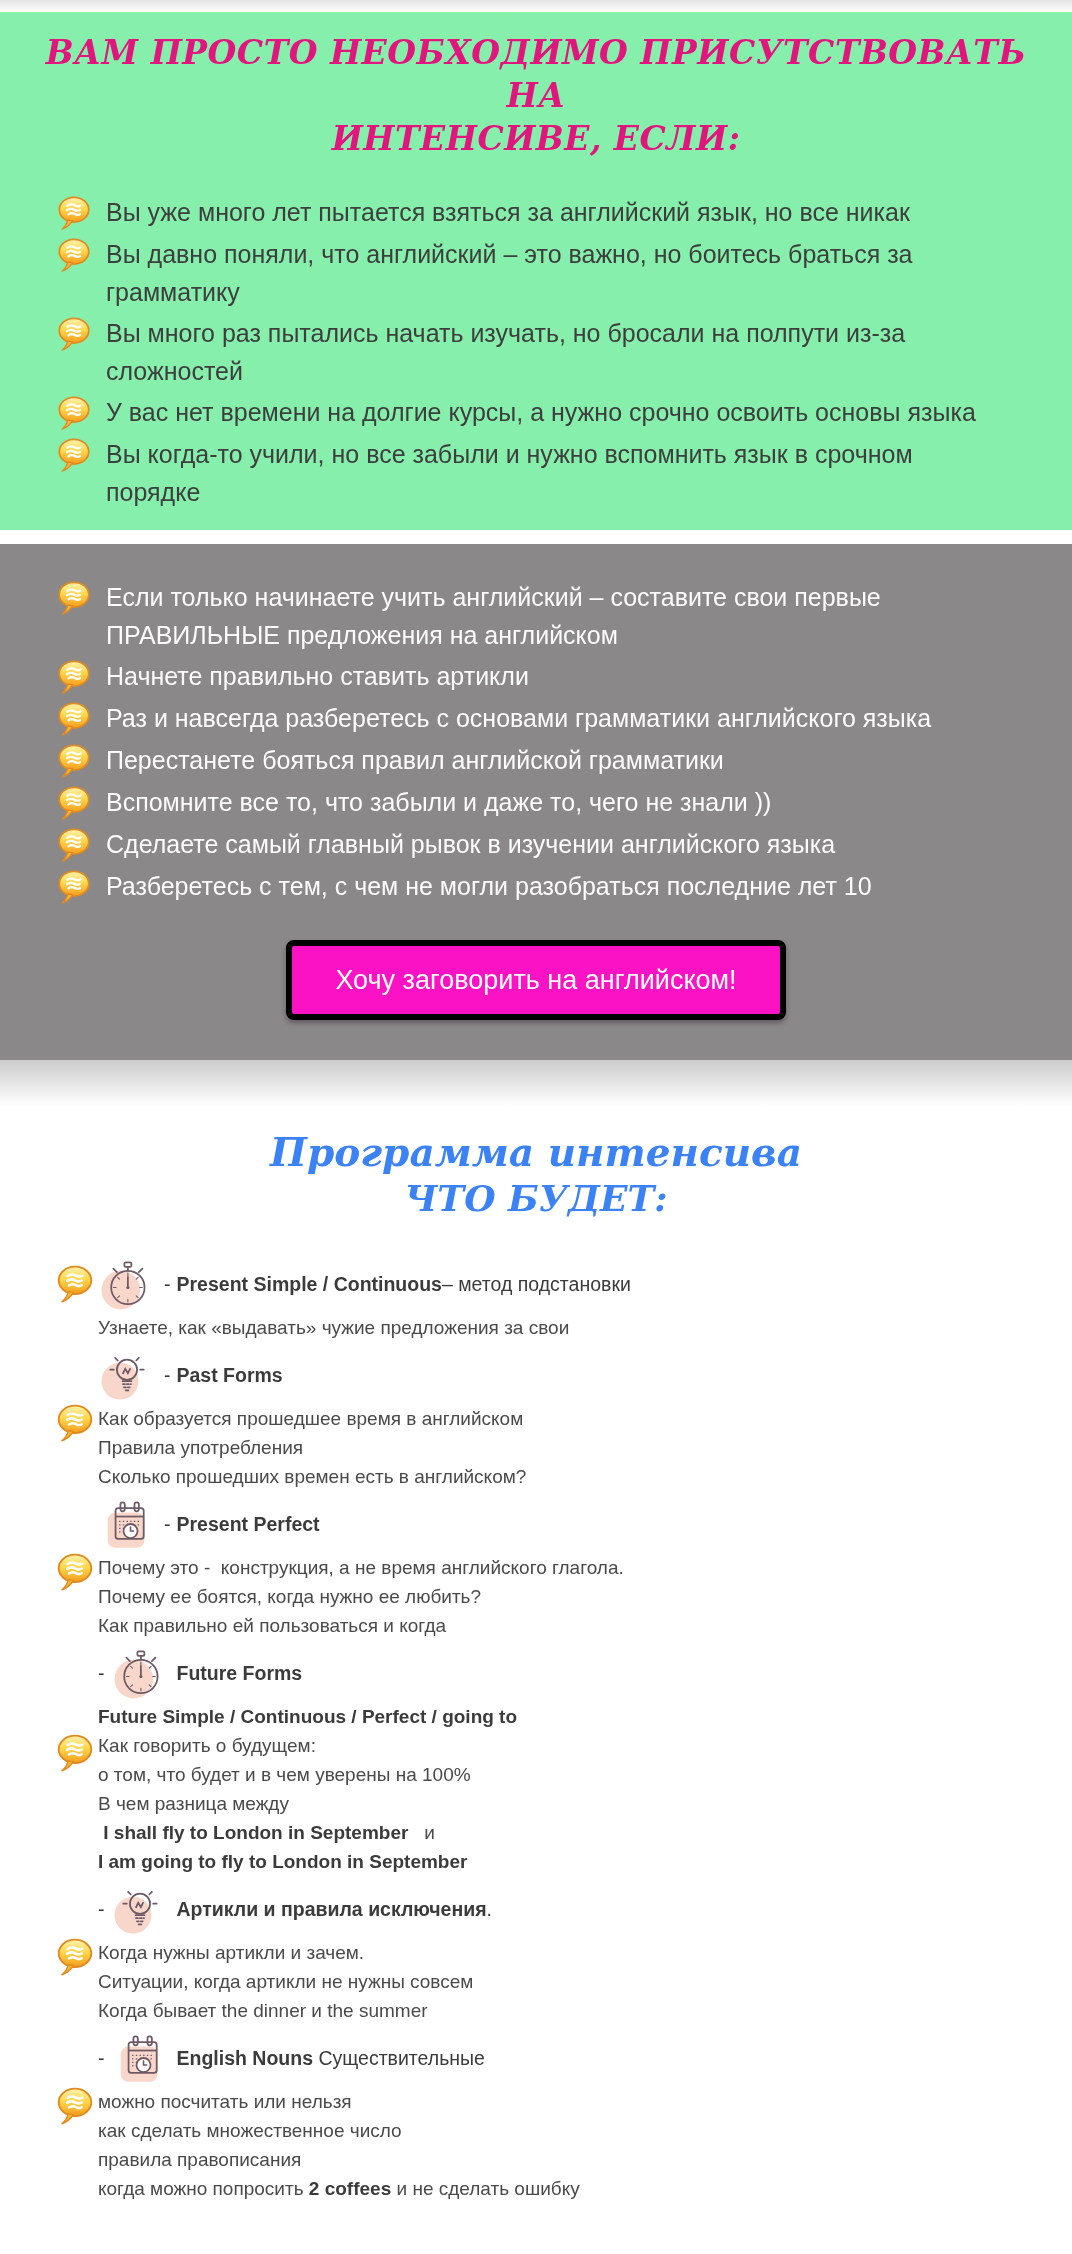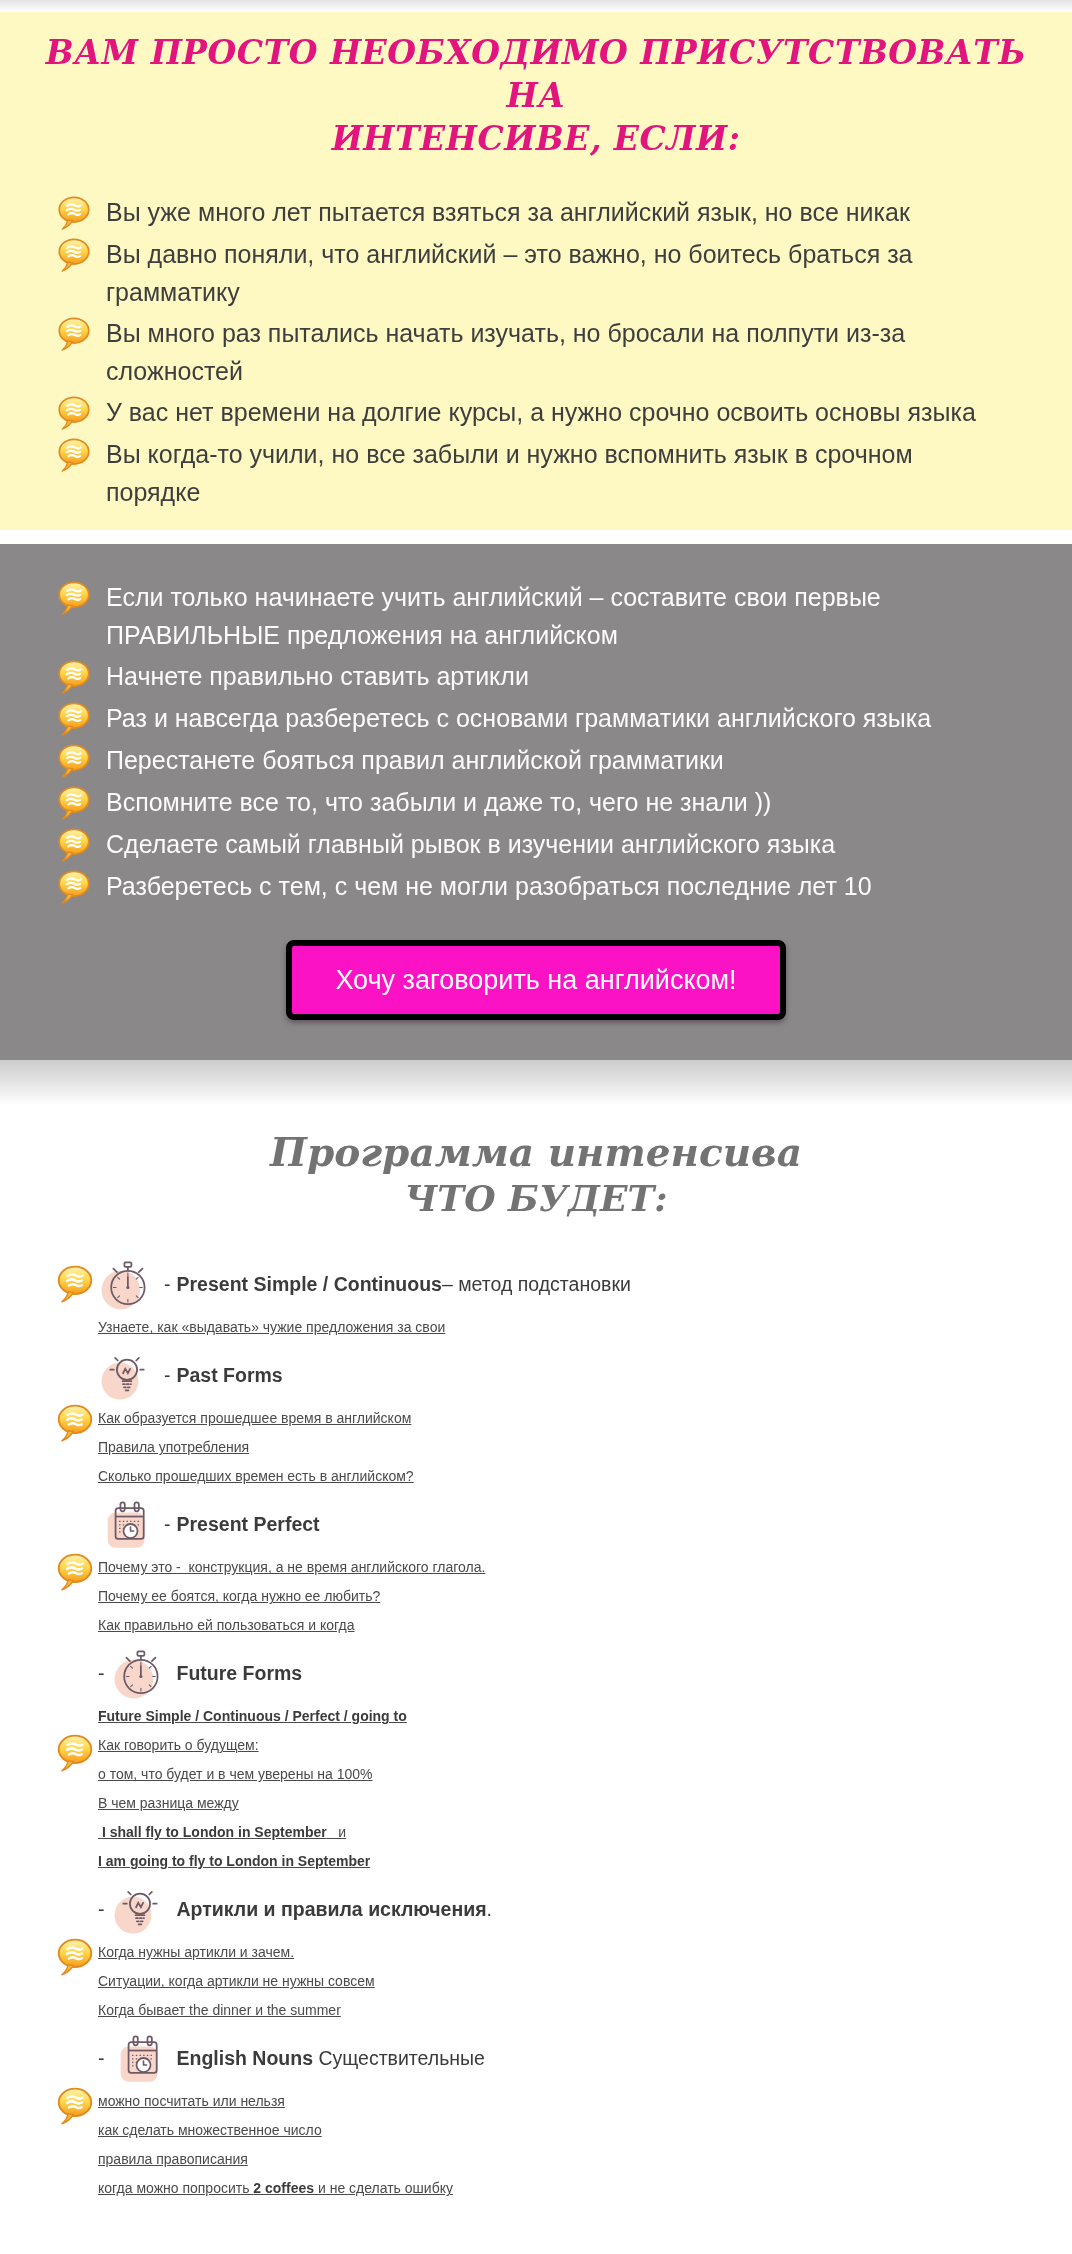--- a/index.html
+++ b/index.html
@@ -14,21 +14,21 @@
   .top-shade { height: 12px; background: linear-gradient(#e3e3e3, #ffffff); }
 
   .fancy {
     font-family: "DejaVu Serif", serif;
     font-style: italic;
     font-weight: bold;
     text-align: center;
   }
 
   
-  .intro { padding: 6px 0 16px; background:#fef9c3; }
+  .intro { padding: 6px 0 16px; background:#86efac; }
   .intro-title {
     font-size: 33px;
     line-height: 1.3;
     color: #e2157f;
     margin: 14px 30px 32px;
     letter-spacing: .5px;
   }
   .bullet-list { list-style: none; margin: 0; padding: 0 62px 0 55px; }
   .bullet-item {
     display: flex;
@@ -54,41 +54,41 @@
     font-size: 27px;
     line-height: 1;
     padding: 21px 30px 20px;
     text-decoration: none;
     cursor: pointer;
   }
 
   
   .program { background: #fff; }
   .shade-top { height: 46px; background: linear-gradient(#cccccc, #ffffff); }
-  .program-title { color: #737373; margin: 22px 0 34px; line-height: 1.25; }
+  .program-title { color: #3b82f6; margin: 22px 0 34px; line-height: 1.25; }
   .program-title .line1 { font-size: 39px; }
   .program-title .line2 { font-size: 36px; margin-top: 38px; }
 
   #program-list { padding: 0 40px 36px 54px; }
   .pblock { display: flex; margin-bottom: 4px; }
   .pbubble-col { width: 44px; flex: none; }
   .pbubble-col .bubble { width: 42px; height: 42px; display:block; }
   .pcontent { flex: 1; min-width: 0; }
   .phead {
     display: flex;
     align-items: center;
     min-height: 58px;
     font-size: 19.5px;
     color: #3b3b3b;
   }
   .pdash { margin-right: 6px; }
   .ticon { width: 58px; height: 58px; flex: none; margin-right: 8px; }
   .phead-bold { font-weight: bold; white-space: pre-wrap; }
   .phead-rest { white-space: pre-wrap; }
-  .pbody { font-size: 14px; line-height: 29px; color: #4a4a4a; text-decoration: underline; }
+  .pbody { font-size: 19px; line-height: 29px; color: #4a4a4a; }
   .pline { white-space: pre-wrap; }
   .pline .seg.bold { font-weight: bold; color: #3b3b3b; }
 
   .svg-defs { position: absolute; width: 0; height: 0; overflow: hidden; }
 </style>
 </head>
 <body>
 
 <svg class="svg-defs" aria-hidden="true">
   <defs>

